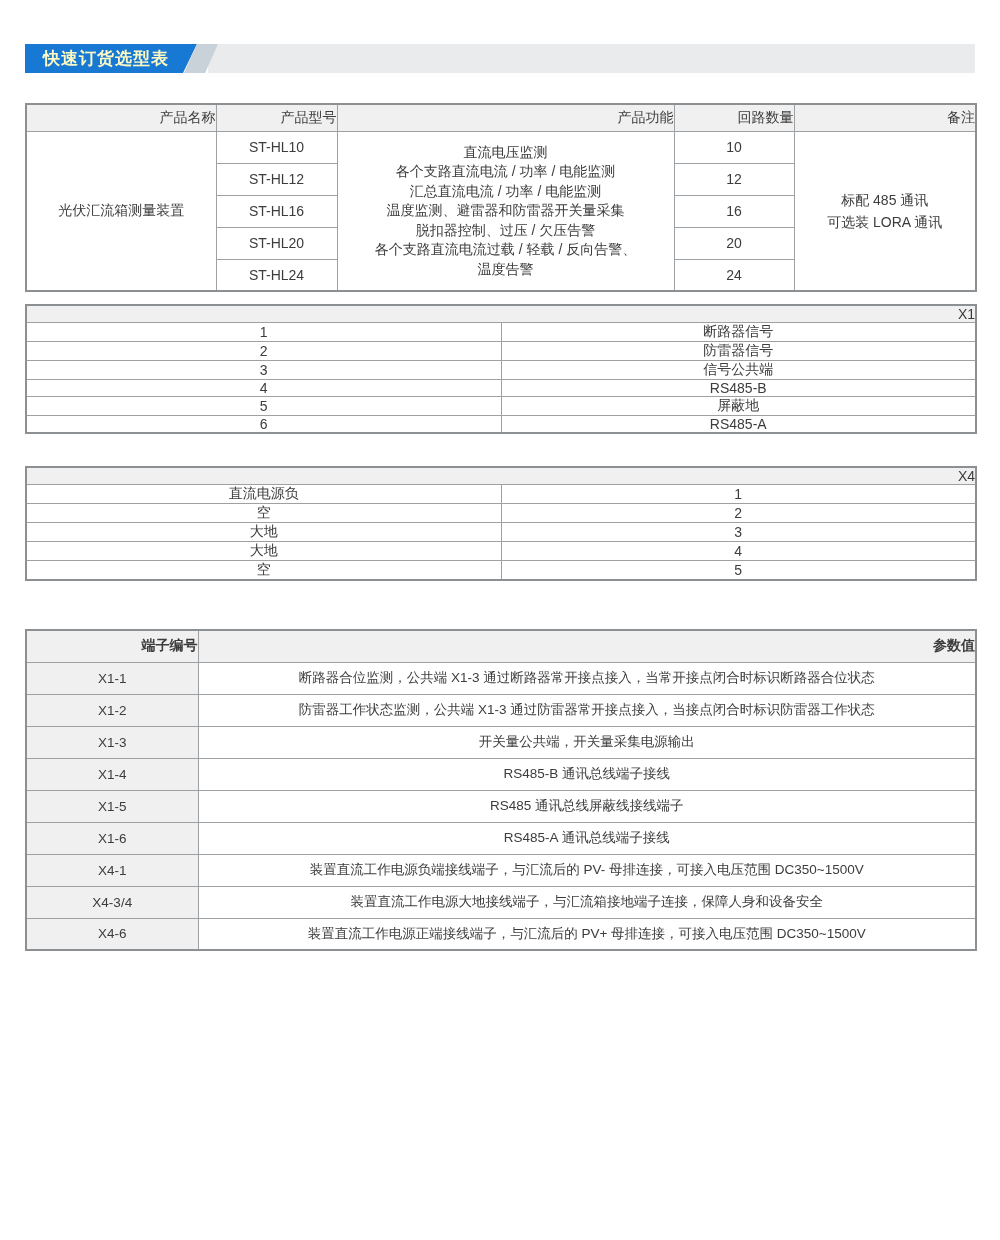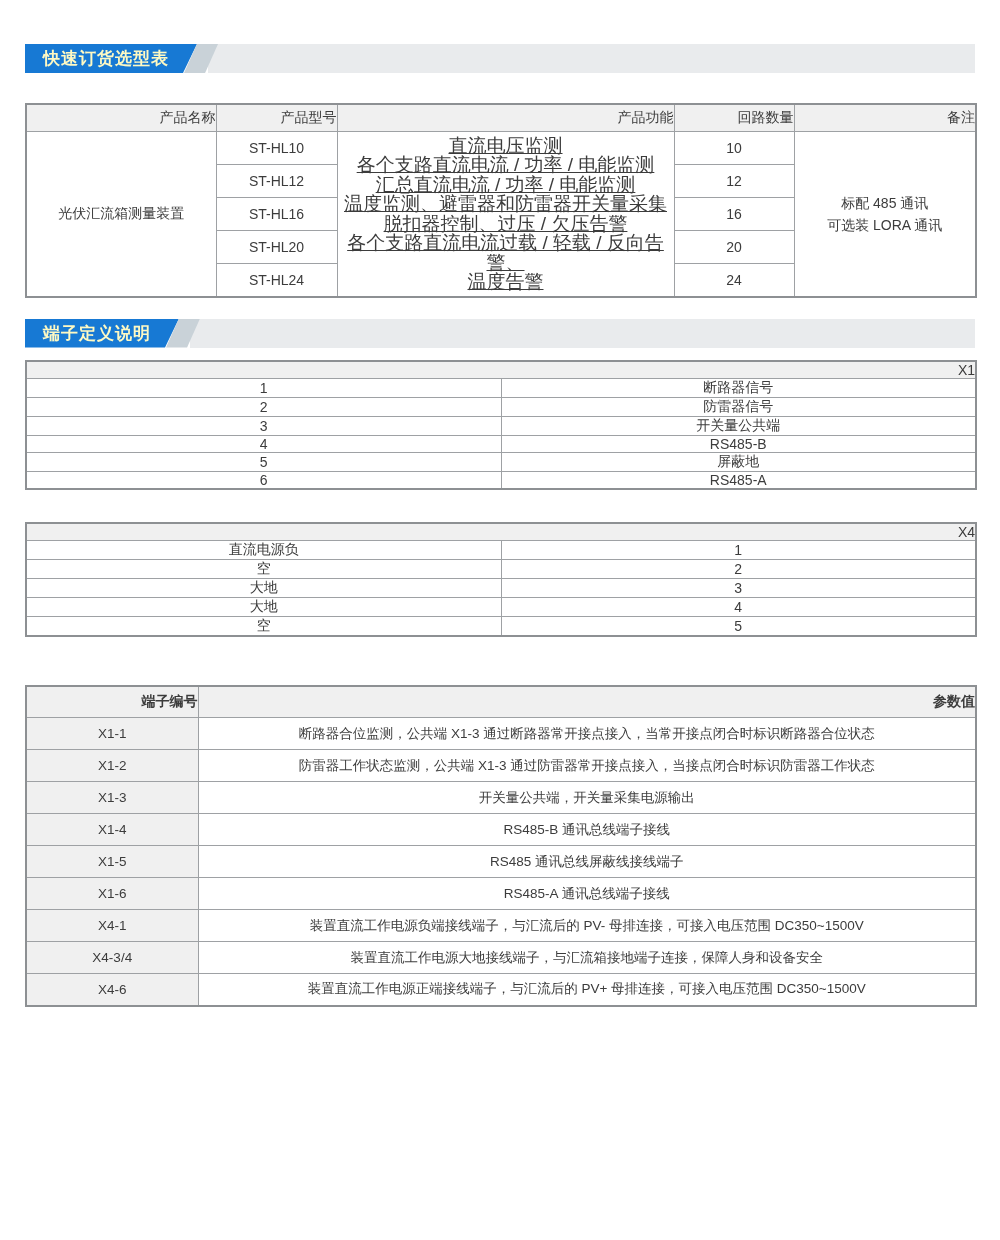--- a/index.html
+++ b/index.html
@@ -47,21 +47,21 @@
   }
   th,td{
     border:1px solid var(--border-inner);
     text-align:center;vertical-align:middle;
     font-size:14px;font-weight:normal;color:var(--text);
   }
   th{background:var(--header-bg);height:27px;text-align:right;}
   td{height:32px;}
 
   .order-tbl{margin-top:30px;}
-  .order-tbl .func-cell{font-size:19px;line-height:19.5px;padding:4px 3px;text-decoration:underline;}
+  .order-tbl .func-cell{font-size:14px;line-height:19.5px;padding:4px 3px;}
   .order-tbl .remark-cell{font-size:14px;line-height:22px;}
 
   .term-tbl{margin-top:32px;}
   .term-tbl th,.term-tbl td{height:16px;}
   .x1-tbl{margin-top:12px;}
   .x4-tbl{margin-top:32px;}
 
   .param-tbl{margin-top:48px;}
   .param-tbl th{height:32px;font-weight:bold;}
   .param-tbl td{height:32px;font-size:13.5px;}
@@ -128,27 +128,20 @@
         <td>ST-HL20</td>
         <td>20</td>
       </tr>
       <tr>
         <td>ST-HL24</td>
         <td>24</td>
       </tr>
     </tbody>
   </table>
 
-  <div class="ribbon second">
-    <div class="ribbon-blue">
-      <span>端子定义说明</span>
-    </div>
-    <div class="ribbon-chevron"></div>
-    <div class="ribbon-bar"></div>
-  </div>
 
   <table class="term-tbl x1-tbl">
     <colgroup>
         <col style="width:475px">
         <col style="width:475px">
       </colgroup>
     <thead>
       <tr>
         <th colspan="2">X1</th>
       </tr>
@@ -157,21 +150,21 @@
       <tr>
         <td>1</td>
         <td>断路器信号</td>
       </tr>
       <tr>
         <td>2</td>
         <td>防雷器信号</td>
       </tr>
       <tr>
         <td>3</td>
-        <td>开关量公共端</td>
+        <td>信号公共端</td>
       </tr>
       <tr>
         <td>4</td>
         <td>RS485-B</td>
       </tr>
       <tr>
         <td>5</td>
         <td>屏蔽地</td>
       </tr>
       <tr>

